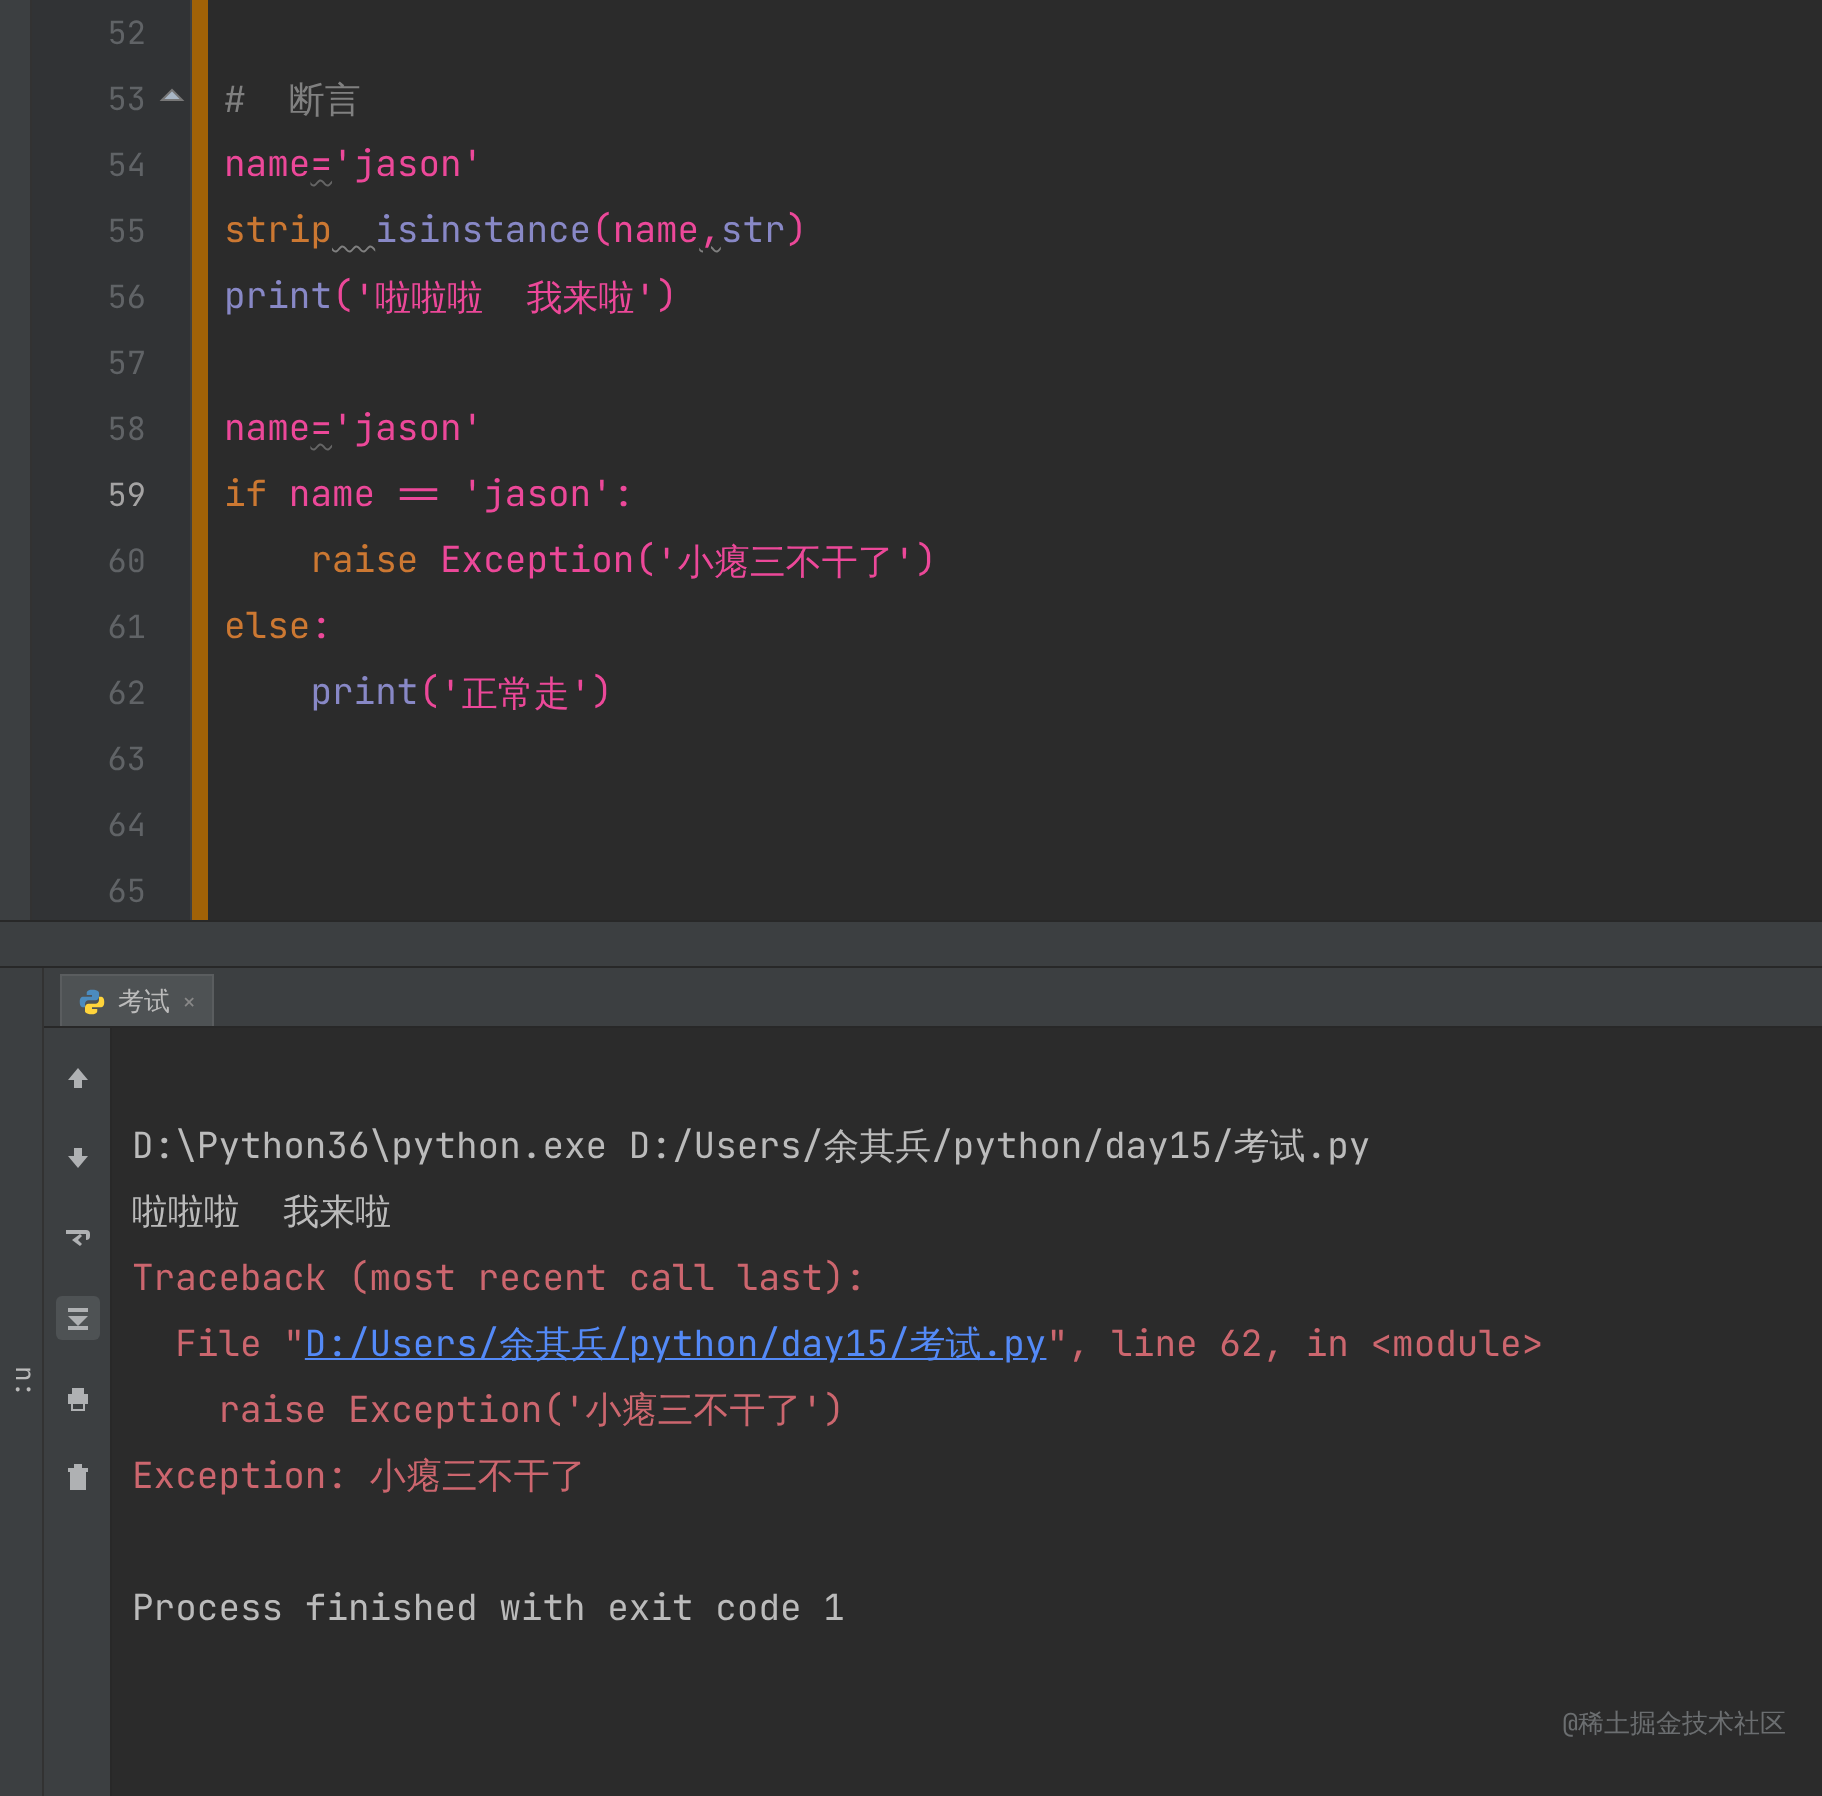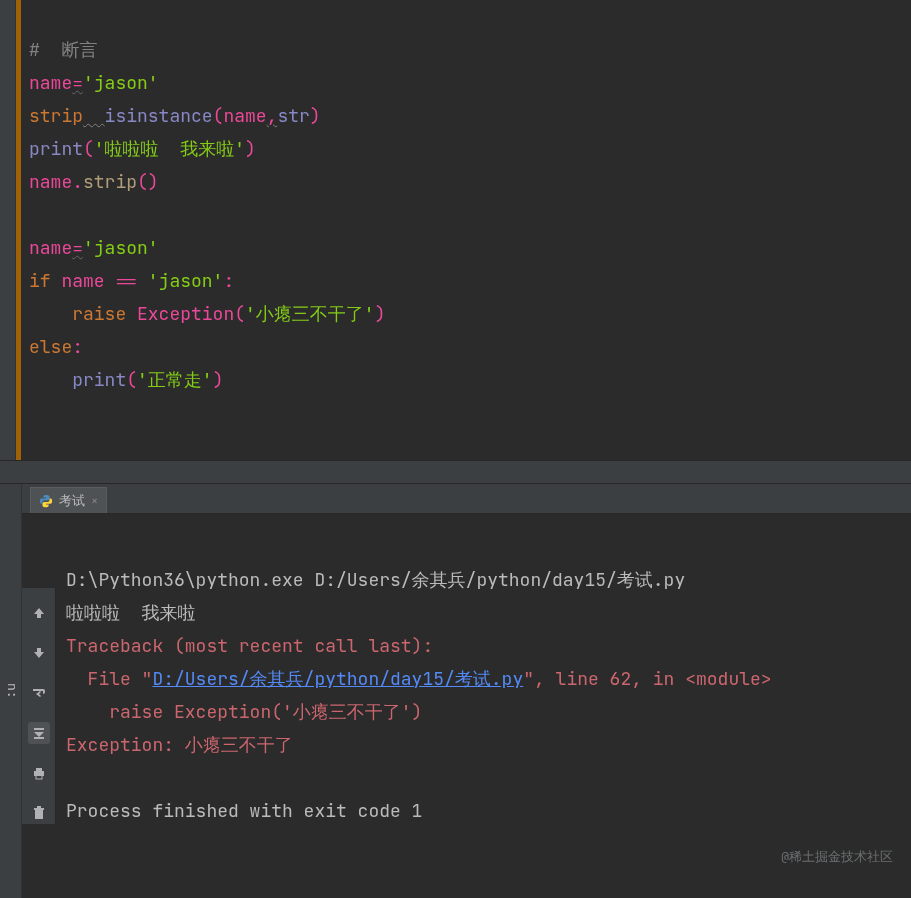--- a/index.html
+++ b/index.html
@@ -42,35 +42,35 @@
 .gutter-icon {
   position: absolute;
   right: 2px;
   width: 14px;
   height: 14px;
 }
 .code {
   flex: 1;
   padding-left: 8px;
   position: relative;
-  border-left: 5px solid #a16207;
+  border-left: 8px solid #a16207;
 }
 .code-line {
   height: 33px;
   display: flex;
   align-items: center;
   white-space: pre;
 }
 .code-line.current {
   background: #323232;
 }
 .c-comment { color: #808080; }
 .c-keyword { color: #cc7832; }
 .c-builtin { color: #8888c6; }
-.c-string { color: #84cc16; }
+.c-string { color: #ec4899; }
 .c-func { color: #b09d79; }
 .c-text { color: #ec4899; }
 .wavy { text-decoration: underline wavy #808080; text-decoration-thickness:1px;}
 .wavy2 { text-decoration: underline wavy #666; text-decoration-thickness:1px;}
 .cursor {
   display: inline-block;
   width: 2px;
   height: 22px;
   background: #bbb;
   vertical-align: middle;
@@ -127,21 +127,20 @@
 }
 .py-icon {
   width: 14px;
   height: 14px;
   display:inline-block;
 }
 .close-x { color: #888; font-size: 12px; cursor:pointer;}
 .run-body {
   flex: 1;
   display: flex;
-  align-items: center;
 }
 .run-tools {
   width: 34px;
   background: #3c3f41;
   border-right: 1px solid #282828;
   display: flex;
   flex-direction: column;
   align-items: center;
   padding-top: 14px;
   gap: 18px;
@@ -178,27 +177,47 @@
   bottom:20px;
   font-size: 13px;
   color: #6b6e70;
 }
 </style>
 </head>
 <body>
 
 <div class="editor-area">
   <div class="left-tool-strip"></div>
+  <div class="gutter">
+    <div class="gutter-line">52</div>
+    <div class="gutter-line">
+      <span>53</span>
+      <svg class="gutter-icon" viewBox="0 0 14 14">
+          <path d="M2 7 L7 2 L12 7 L7 7 Z" fill="#a9b7c6" stroke="#777"></path>
+        </svg>
+    </div>
+    <div class="gutter-line">54</div>
+    <div class="gutter-line">55</div>
+    <div class="gutter-line">56</div>
+    <div class="gutter-line">57</div>
+    <div class="gutter-line">58</div>
+    <div class="gutter-line current">59</div>
+    <div class="gutter-line">60</div>
+    <div class="gutter-line">61</div>
+    <div class="gutter-line">62</div>
+    <div class="gutter-line">63</div>
+    <div class="gutter-line">64</div>
+    <div class="gutter-line">65</div>
+  </div>
   <div class="code">
     <div class="code-line"></div>
     <div class="code-line"><span class="c-comment">#  断言</span></div>
     <div class="code-line"><span class="c-text">name</span><span class="c-text wavy2">=</span><span class="c-string">'jason'</span></div>
     <div class="code-line"><span class="c-keyword">strip</span><span class="c-text wavy">  </span><span class="c-builtin">isinstance</span><span class="c-text">(name</span><span class="c-text wavy">,</span><span class="c-builtin">str</span><span class="c-text">)</span></div>
     <div class="code-line"><span class="c-builtin">print</span><span class="c-text">(</span><span class="c-string">'啦啦啦  我来啦'</span><span class="c-text">)</span></div>
-    <div class="code-line"><span class="c-text">name.</span><span class="c-func">strip</span><span class="c-text">()</span></div>
     <div class="code-line"></div>
     <div class="code-line"><span class="c-text">name</span><span class="c-text wavy2">=</span><span class="c-string">'jason'</span></div>
     <div class="code-line"><span class="c-keyword">if</span><span class="c-text"> name == </span><span class="c-string">'jason'</span><span class="c-text">:</span></div>
     <div class="code-line"><span>    </span><span class="c-keyword">raise</span><span class="c-text"> Exception(</span><span class="c-string">'小瘪三不干了'</span><span class="c-text">)</span></div>
     <div class="code-line"><span class="c-keyword">else</span><span class="c-text">:</span></div>
     <div class="code-line"><span>    </span><span class="c-builtin">print</span><span class="c-text">(</span><span class="c-string">'正常走'</span><span class="c-text">)</span></div>
     <div class="code-line"></div>
   </div>
 </div>
 

